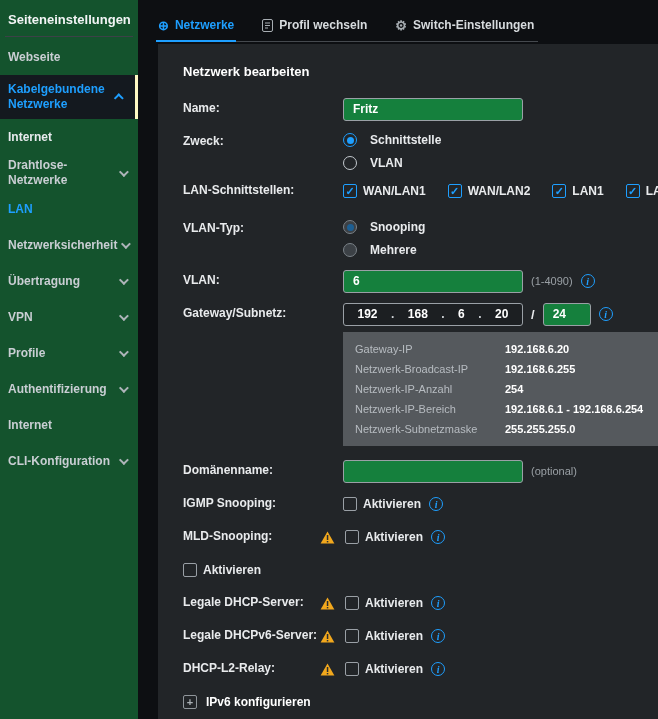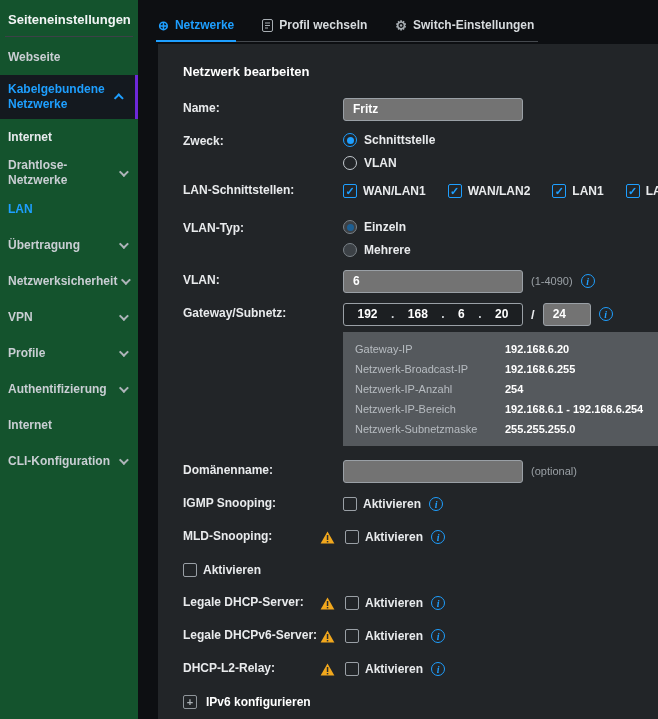--- a/index.html
+++ b/index.html
@@ -25,21 +25,21 @@
     padding:0 12px 0 8px; cursor:pointer; line-height:1.25;
   }
   .side-item .chev { flex-shrink:0; margin-left:4px; }
   .chev {
     width:7px; height:7px; display:inline-block;
     border-right:2px solid #aeb4b9; border-bottom:2px solid #aeb4b9;
     transform:rotate(45deg) translateY(-2px);
   }
   .chev.up { transform:rotate(225deg) translateY(-1px); border-color:#1e9fff; }
   .side-item.parent-active {
-    color:#1e9fff; background:#14191f; border-right:3px solid #6d28d9;
+    color:#1e9fff; background:#14191f; border-right:3px solid #fef9c3;
     min-height:44px;
   }
   .side-item.child { color:#e8ebee; }
   .side-item.child.selected { color:#1e9fff; }
 
   
   .content { flex:1; display:flex; flex-direction:column; background:#0d0f12; }
   .tabbar { height:44px; padding-left:20px; display:flex; align-items:flex-end; }
   .tabs-wrap {
     display:inline-flex; gap:28px; border-bottom:1px solid #45494e;
@@ -65,27 +65,27 @@
   }
   .form-title { font-size:13px; font-weight:700; color:#fff; margin-bottom:18px; }
 
   .row { display:flex; align-items:flex-start; margin-bottom:9px; }
   .row-label { width:160px; flex-shrink:0; font-size:12px; font-weight:700; padding-top:4px; }
   .row-ctrl { flex:1; display:flex; align-items:center; gap:8px; padding-right:18px; min-height:24px; }
   .row-ctrl.stack { flex-direction:column; align-items:flex-start; gap:9px; padding-top:3px; }
   .row-ctrl.noright { padding-right:0; }
 
   .txt {
-    width:180px; height:23px; background:#737373; border:1px solid #9aa0a6;
+    width:180px; height:23px; background:#15803d; border:1px solid #9aa0a6;
     border-radius:3px; color:#fff; font-weight:700; font-size:12px;
     padding:0 9px; font-family:"Liberation Sans",sans-serif; outline:none;
   }
   .hint { font-size:11px; color:#9aa0a5; }
 
-  .radio-opt { display:flex; align-items:center; gap:7px; font-size:12px; font-weight:700; cursor:pointer; }
+  .radio-opt { display:flex; align-items:center; gap:13px; font-size:12px; font-weight:700; cursor:pointer; }
   .radio { width:14px; height:14px; border-radius:50%; border:1px solid #c3c9ce;
            display:flex; align-items:center; justify-content:center; flex-shrink:0; background:transparent; }
   .radio.sel { border-color:#1e9fff; }
   .radio.sel .dot { width:7px; height:7px; border-radius:50%; background:#1e9fff; }
   .radio.dis { border-color:#7b8288; background:#3c4146; }
   .radio.dis.sel .dot { background:#1d5f93; }
 
   .cb-opt { display:flex; align-items:center; gap:6px; font-size:12px; font-weight:700; cursor:pointer; }
   .cb { width:14px; height:14px; border-radius:2px; border:1px solid #9aa0a6;
         display:flex; align-items:center; justify-content:center; flex-shrink:0; background:transparent; }
@@ -148,26 +148,26 @@
     <div class="side-item">
       <span>Drahtlose-Netzwerke</span>
       <span class="chev"></span>
     </div>
 
     <div class="side-item child selected">
       <span>LAN</span>
     </div>
 
     <div class="side-item">
+      <span>Netzwerksicherheit</span>
+      <span class="chev"></span>
+    </div>
+
+    <div class="side-item">
       <span>Übertragung</span>
-      <span class="chev"></span>
-    </div>
-
-    <div class="side-item">
-      <span>Netzwerksicherheit</span>
       <span class="chev"></span>
     </div>
 
     <div class="side-item">
       <span>VPN</span>
       <span class="chev"></span>
     </div>
 
     <div class="side-item">
       <span>Profile</span>
@@ -273,21 +273,21 @@
         </div>
       </div>
 
       <div class="row">
         <div class="row-label">VLAN-Typ:</div>
         <div class="row-ctrl stack">
           <div class="radio-opt">
             <span class="radio dis sel">
                 <span class="dot"></span>
               </span>
-            <span>Einzeln</span>
+            <span>Snooping</span>
           </div>
           <div class="radio-opt">
             <span class="radio dis"></span>
             <span>Mehrere</span>
           </div>
         </div>
       </div>
 
       <div class="row" style="margin-top:12px;">
         <div class="row-label">VLAN:</div>

